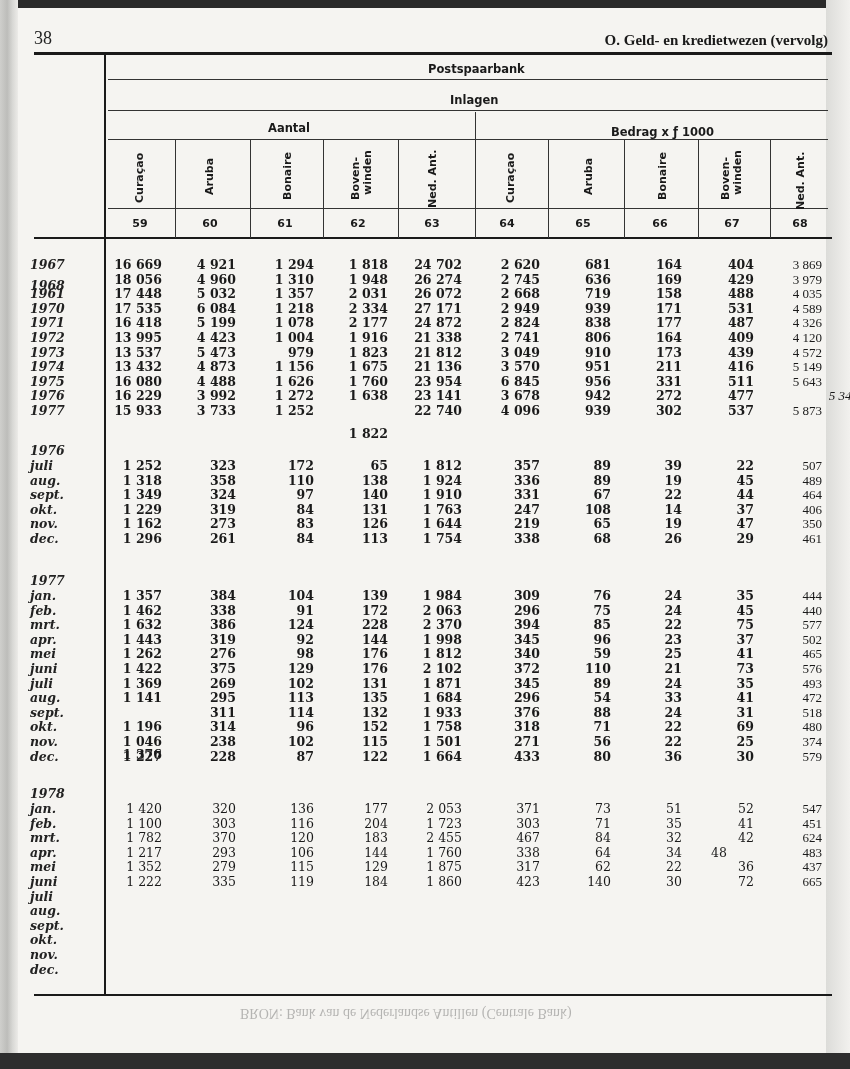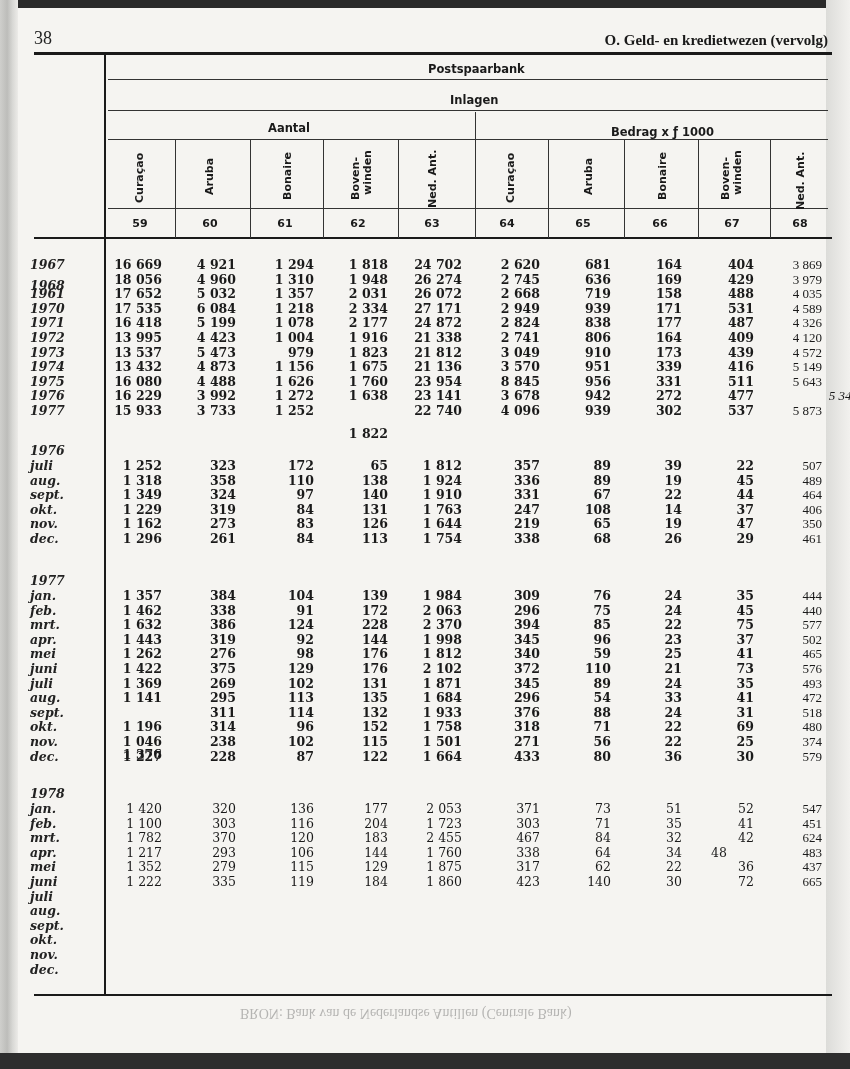--- a/index.html
+++ b/index.html
@@ -141,21 +141,21 @@
     <div class="cell bold" style="top: 271.6px; left: 166px; width: 70px;">4 960</div>
     <div class="cell bold" style="top: 271.6px; left: 244px; width: 70px;">1 310</div>
     <div class="cell bold" style="top: 271.6px; left: 318px; width: 70px;">1 948</div>
     <div class="cell bold" style="top: 271.6px; left: 392px; width: 70px;">26 274</div>
     <div class="cell bold" style="top: 271.6px; left: 470px; width: 70px;">2 745</div>
     <div class="cell bold" style="top: 271.6px; left: 541px; width: 70px;">636</div>
     <div class="cell bold" style="top: 271.6px; left: 612px; width: 70px;">169</div>
     <div class="cell bold" style="top: 271.6px; left: 684px; width: 70px;">429</div>
     <div class="cell narrow" style="top: 271.6px; left: 752px; width: 70px;">3 979</div>
     <div class="rowlabel" style="top: 286.2px;">1961</div>
-    <div class="cell bold" style="top: 286.2px; left: 92px; width: 70px;">17 652</div>
+    <div class="cell bold" style="top: 286.2px; left: 92px; width: 70px;">17 448</div>
     <div class="cell bold" style="top: 286.2px; left: 166px; width: 70px;">5 032</div>
     <div class="cell bold" style="top: 286.2px; left: 244px; width: 70px;">1 357</div>
     <div class="cell bold" style="top: 286.2px; left: 318px; width: 70px;">2 031</div>
     <div class="cell bold" style="top: 286.2px; left: 392px; width: 70px;">26 072</div>
     <div class="cell bold" style="top: 286.2px; left: 470px; width: 70px;">2 668</div>
     <div class="cell bold" style="top: 286.2px; left: 541px; width: 70px;">719</div>
     <div class="cell bold" style="top: 286.2px; left: 612px; width: 70px;">158</div>
     <div class="cell bold" style="top: 286.2px; left: 684px; width: 70px;">488</div>
     <div class="cell narrow" style="top: 286.2px; left: 752px; width: 70px;">4 035</div>
     <div class="rowlabel" style="top: 300.8px;">1970</div>
@@ -203,30 +203,30 @@
     <div class="cell bold" style="top: 344.6px; left: 684px; width: 70px;">439</div>
     <div class="cell narrow" style="top: 344.6px; left: 752px; width: 70px;">4 572</div>
     <div class="rowlabel" style="top: 359.2px;">1974</div>
     <div class="cell bold" style="top: 359.2px; left: 92px; width: 70px;">13 432</div>
     <div class="cell bold" style="top: 359.2px; left: 166px; width: 70px;">4 873</div>
     <div class="cell bold" style="top: 359.2px; left: 244px; width: 70px;">1 156</div>
     <div class="cell bold" style="top: 359.2px; left: 318px; width: 70px;">1 675</div>
     <div class="cell bold" style="top: 359.2px; left: 392px; width: 70px;">21 136</div>
     <div class="cell bold" style="top: 359.2px; left: 470px; width: 70px;">3 570</div>
     <div class="cell bold" style="top: 359.2px; left: 541px; width: 70px;">951</div>
-    <div class="cell bold" style="top: 359.2px; left: 612px; width: 70px;">339</div>
+    <div class="cell bold" style="top: 359.2px; left: 612px; width: 70px;">211</div>
     <div class="cell bold" style="top: 359.2px; left: 684px; width: 70px;">416</div>
     <div class="cell narrow" style="top: 359.2px; left: 752px; width: 70px;">5 149</div>
     <div class="rowlabel" style="top: 373.8px;">1975</div>
     <div class="cell bold" style="top: 373.8px; left: 92px; width: 70px;">16 080</div>
     <div class="cell bold" style="top: 373.8px; left: 166px; width: 70px;">4 488</div>
     <div class="cell bold" style="top: 373.8px; left: 244px; width: 70px;">1 626</div>
     <div class="cell bold" style="top: 373.8px; left: 318px; width: 70px;">1 760</div>
     <div class="cell bold" style="top: 373.8px; left: 392px; width: 70px;">23 954</div>
-    <div class="cell bold" style="top: 373.8px; left: 470px; width: 70px;">8 845</div>
+    <div class="cell bold" style="top: 373.8px; left: 470px; width: 70px;">6 845</div>
     <div class="cell bold" style="top: 373.8px; left: 541px; width: 70px;">956</div>
     <div class="cell bold" style="top: 373.8px; left: 612px; width: 70px;">331</div>
     <div class="cell bold" style="top: 373.8px; left: 684px; width: 70px;">511</div>
     <div class="cell narrow" style="top: 373.8px; left: 752px; width: 70px;">5 643</div>
     <div class="rowlabel" style="top: 388.4px;">1976</div>
     <div class="cell bold" style="top: 388.4px; left: 92px; width: 70px;">16 229</div>
     <div class="cell bold" style="top: 388.4px; left: 166px; width: 70px;">3 992</div>
     <div class="cell bold" style="top: 388.4px; left: 244px; width: 70px;">1 272</div>
     <div class="cell bold" style="top: 388.4px; left: 318px; width: 70px;">1 638</div>
     <div class="cell bold" style="top: 388.4px; left: 392px; width: 70px;">23 141</div>

